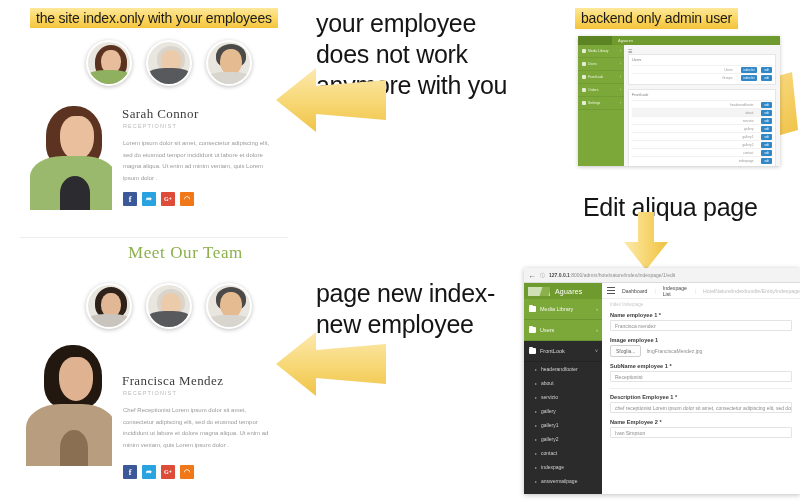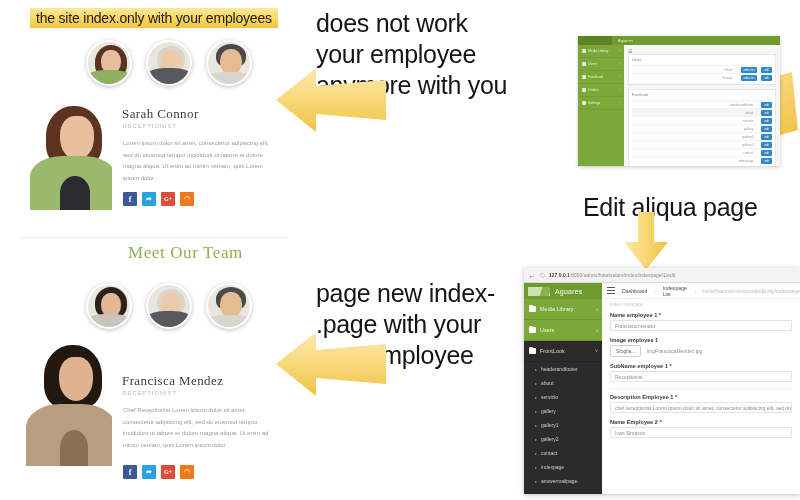--- a/index.html
+++ b/index.html
@@ -210,20 +210,21 @@
   .ab-filename { font-size: 5px; color: #8d8d8d; }
   .ab-sep { height: 1px; background: #efefef; margin: 0 0 5px 0; }
 </style>
 </head>
 <body>
 
 <div id="stage">
 
   <div class="caption-banner" id="cap-top-left">the site index.only with your employees</div>
 
+  <div class="caption-banner" id="cap-top-right">backend only admin user</div>
 
   <div class="site-mock" style="left:18px; top:28px; width:272px; height:205px;">
 
     <div class="avatar-row" style="left:68px; top:12px;">
       <div class="avatar-circle">
         <div class="av-face">
           <div class="face-hair" style="left:7px;top:3px;width:32px;height:34px;background:#5a3320;"></div>
           <div class="face-skin" style="left:13px;top:8px;width:20px;height:24px;background:#e8bd9c;"></div>
           <div class="face-body" style="height:14px;background:#8fb05f;"></div>
         </div>
@@ -313,28 +314,27 @@
         </div>
       <div class="social-btn" style="background:#29a3e0;font-size:7px">➦</div>
       <div class="social-btn" style="background:#dd4b39;font-size:6px">
           <span>G+</span>
         </div>
       <div class="social-btn" style="background:#f07818;font-size:7px">◠</div>
     </div>
   </div>
 
   <div class="callout-text" id="callout-upper">
+    <div>your employee</div>
     <div>does not work</div>
-    <div>your employee</div>
     <div>anymore with you</div>
   </div>
 
   <div class="callout-text" id="callout-lower">
     <div>page new index-</div>
-    <div>.page with your</div>
     <div>new employee</div>
   </div>
 
   <div class="callout-text" id="callout-indexlist">index.list</div>
 
   <div class="callout-text" id="callout-edit">Edit aliqua page</div>
 
   <div class="arrow" style="left:276px; top:66px;">
     <svg width="110" height="68" viewBox="0 0 110 68">
       <defs>

